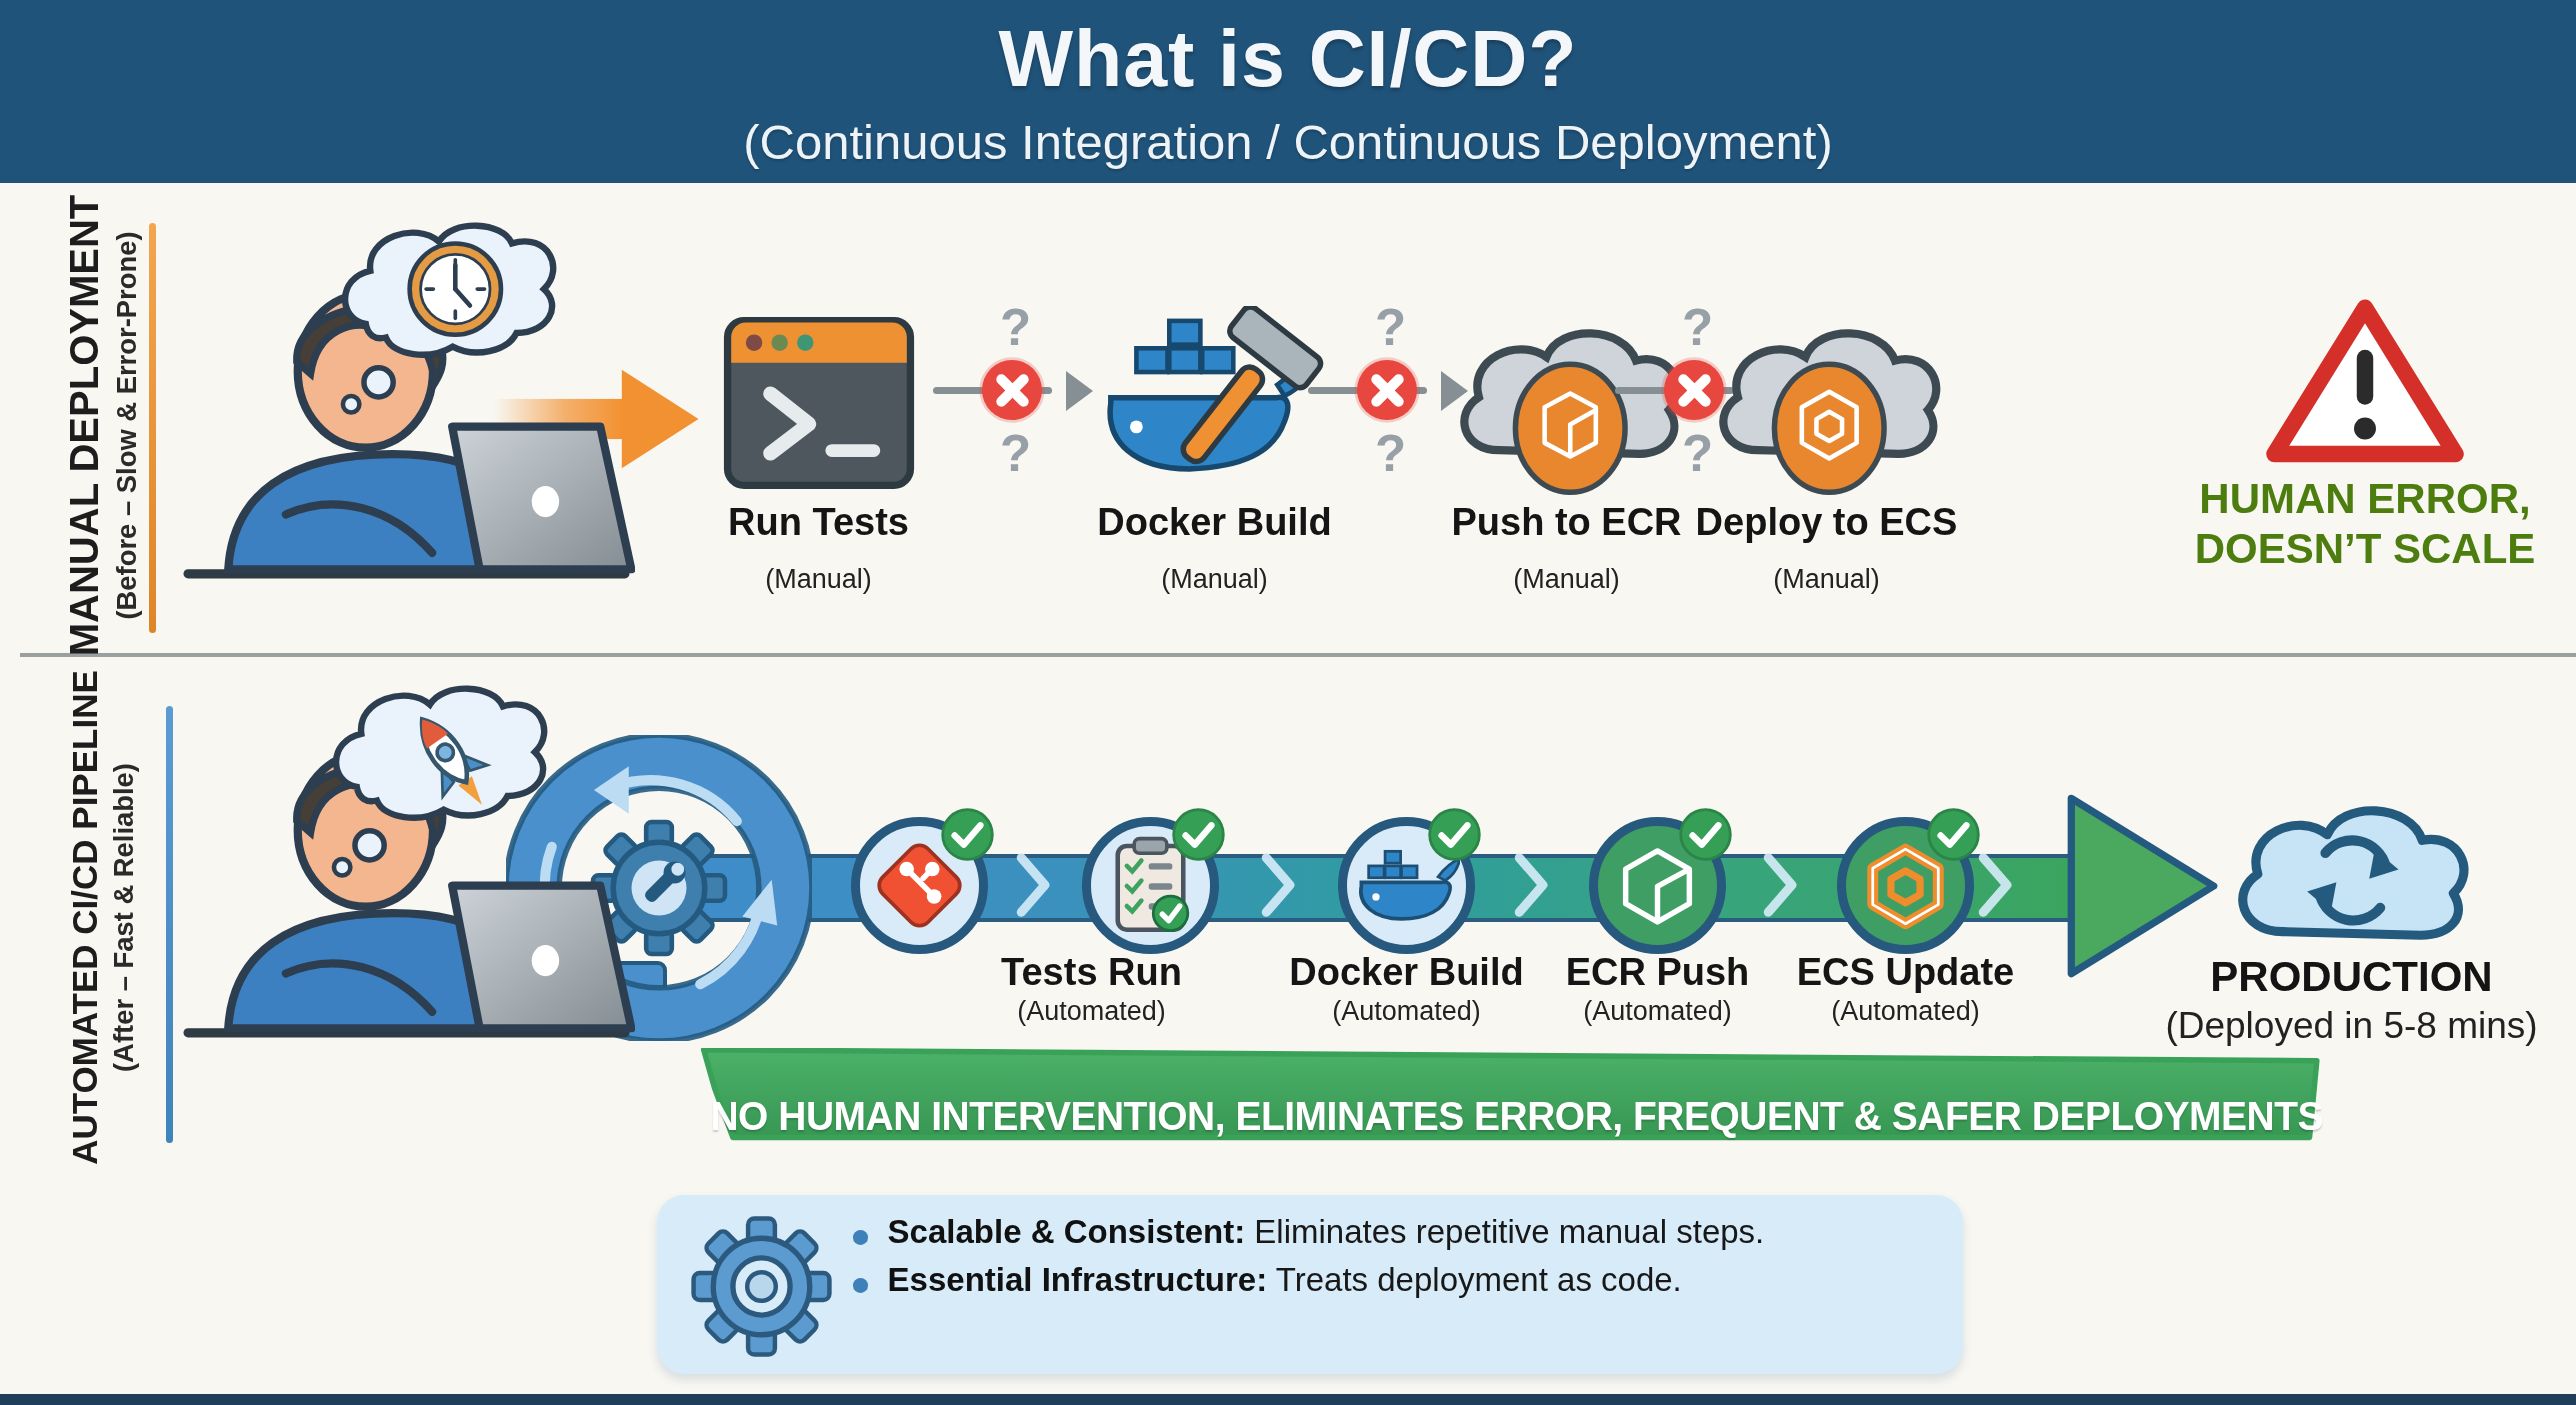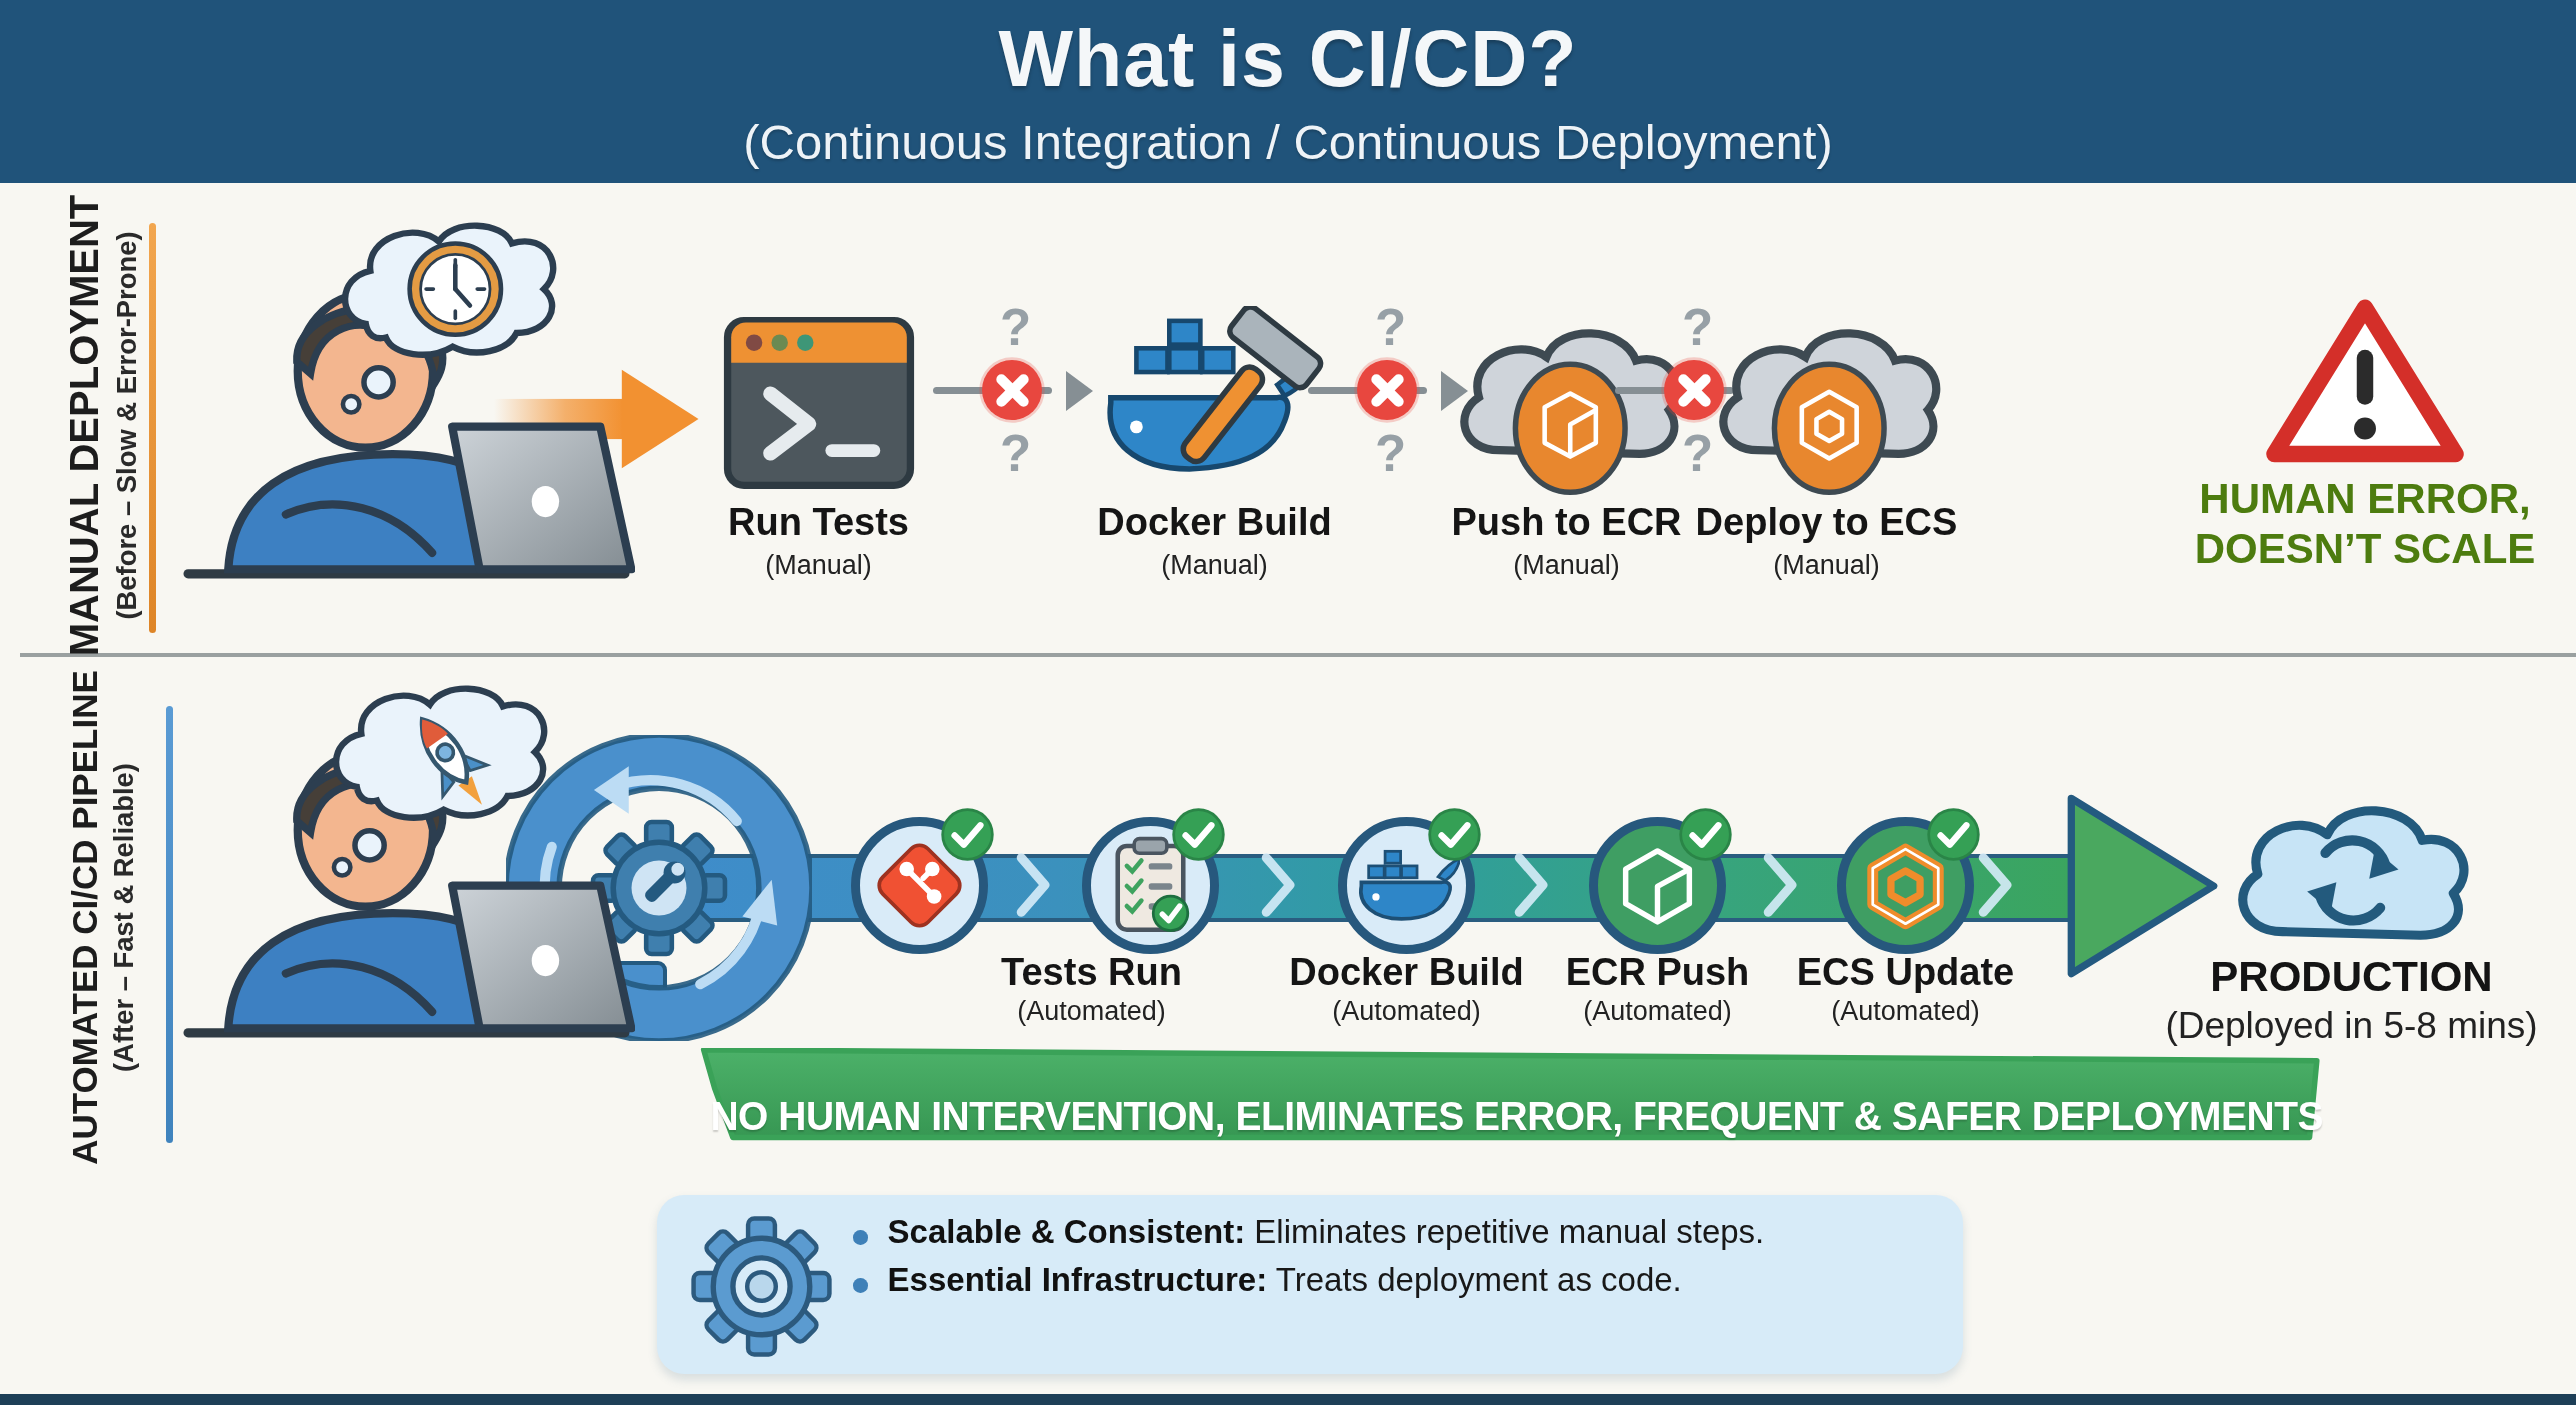--- a/index.html
+++ b/index.html
@@ -17,21 +17,21 @@
   .side-label{display:flex;flex-direction:column;align-items:center;justify-content:center;gap:3.7px;
               transform:rotate(-90deg);text-align:center;z-index:6;}
   .side-main{font-weight:800;color:#1d1d1d;letter-spacing:0px;white-space:nowrap;}
   .side-sub{font-weight:700;color:#2a2a2a;white-space:nowrap;}
   .vrule{width:7.3px;border-radius:3.7px;z-index:5;}
 
   .divider{left:20px;top:653px;width:2556px;height:3.7px;background:#9aa0a0;z-index:2;}
   .bottom-strip{left:0;top:1394px;width:2576px;height:11px;background:#1e3f57;z-index:10;}
 
   
-  .step-text{display:flex;flex-direction:column;align-items:center;gap:6px;text-align:center;z-index:6;}
+  .step-text{display:flex;flex-direction:column;align-items:center;gap:20px;text-align:center;z-index:6;}
   .step-label{font-size:38px;font-weight:800;color:#151515;white-space:nowrap;}
   .step-sub{font-size:27px;font-weight:400;color:#222;white-space:nowrap;}
 
   
   .connector{width:165px;height:210px;display:flex;flex-direction:column;align-items:center;z-index:4;}
   .qmark{font-size:51px;font-weight:800;color:#97a0a6;line-height:1;}
   .conn-mid{position:relative;width:165px;height:64px;margin:5.5px 0;}
   .conn-line{position:absolute;left:0;top:28px;width:119px;height:7.3px;background:#868f94;border-radius:3.7px;}
   .conn-head{position:absolute;right:5.5px;top:12px;width:0;height:0;border-top:20px solid transparent;
              border-bottom:20px solid transparent;border-left:27.4px solid #868f94;}

